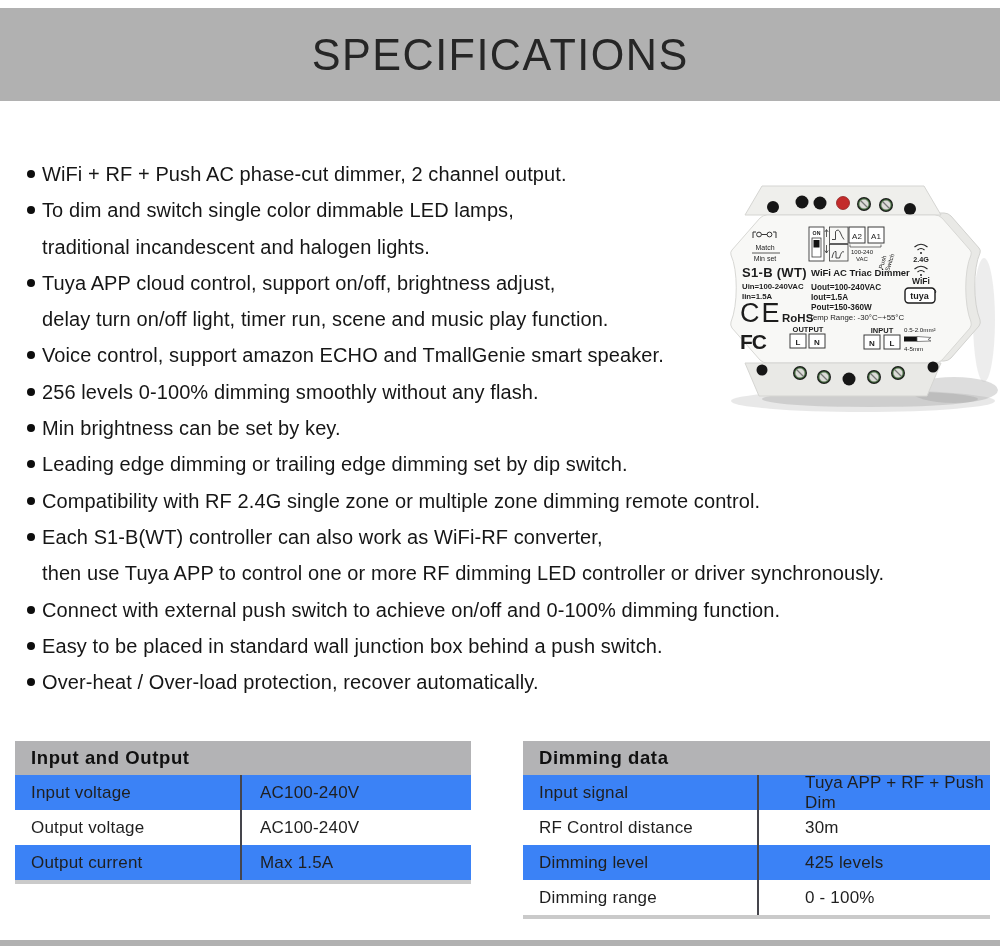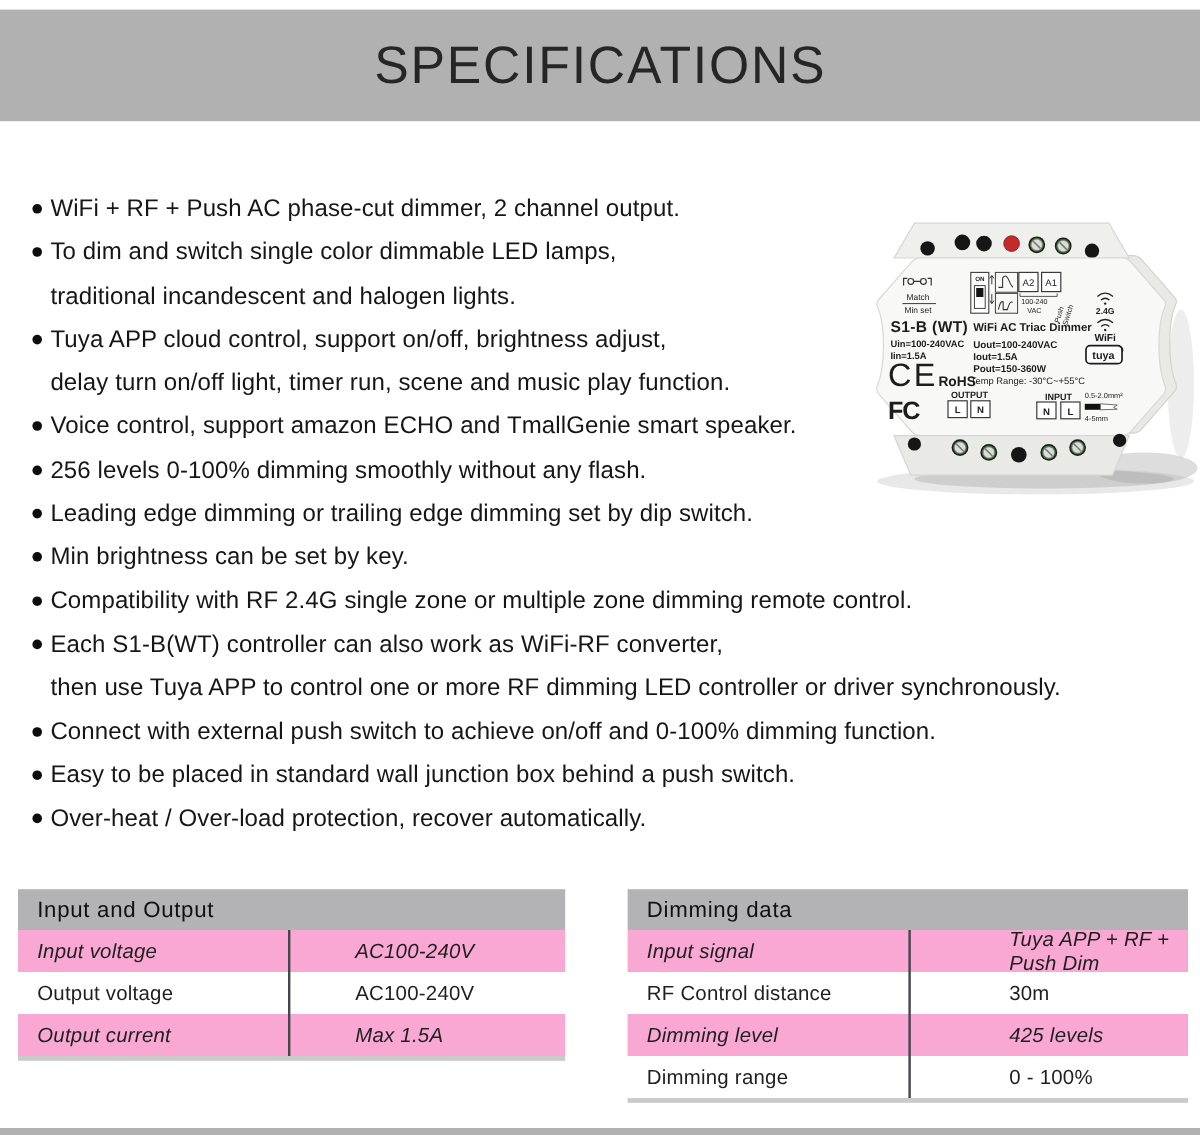--- a/index.html
+++ b/index.html
@@ -32,27 +32,27 @@
   .device svg{display:block;}
 
   
   .spec-table{position:absolute;top:741px;}
   #table-0{left:15px;width:456px;}
   #table-1{left:523px;width:467px;}
   .tbl-header{
     height:34px;background:#b3b3b5;display:flex;align-items:center;
     padding-left:16px;box-sizing:border-box;
   }
-  .tbl-title{font-size:18.5px;font-weight:normal;color:#101010;letter-spacing:0.6px;}
+  .tbl-title{font-size:18.5px;font-weight:bold;color:#101010;letter-spacing:0.6px;}
   .tbl-body{position:relative;}
   .tbl-row{height:35px;display:flex;align-items:center;font-size:17px;color:#1f1f1f;}
-  .tbl-row.gray{background:#f9a8d4;font-style:italic;}
+  .tbl-row.gray{background:#3b82f6;}
   .cell-label{width:225px;padding-left:16px;box-sizing:border-box;flex:none;letter-spacing:0.2px;}
   #table-1 .cell-label{width:262px;}
-  .cell-value{padding-left:56px;letter-spacing:0.2px;}
+  .cell-value{padding-left:20px;letter-spacing:0.2px;}
   #table-1 .cell-value{}
   .tbl-divider{position:absolute;top:0;bottom:0;width:2px;background:#45454c;}
   #table-0 .tbl-divider{left:225px;}
   #table-1 .tbl-divider{left:234px;}
   .tbl-footer{height:4px;background:#cacaca;}
 
   
   .bottom-bar{position:absolute;left:0;top:940px;width:1000px;height:6px;background:#b1b1b1;}
 
   
@@ -77,24 +77,24 @@
       <div class="line">Tuya APP cloud control, support on/off, brightness adjust,</div>
       <div class="line">delay turn on/off light, timer run, scene and music play function.</div>
     </div>
     <div class="item">
       <div class="line">Voice control, support amazon ECHO and TmallGenie smart speaker.</div>
     </div>
     <div class="item">
       <div class="line">256 levels 0-100% dimming smoothly without any flash.</div>
     </div>
     <div class="item">
+      <div class="line">Min brightness can be set by key.</div>
+    </div>
+    <div class="item">
       <div class="line">Leading edge dimming or trailing edge dimming set by dip switch.</div>
-    </div>
-    <div class="item">
-      <div class="line">Min brightness can be set by key.</div>
     </div>
     <div class="item">
       <div class="line">Compatibility with RF 2.4G single zone or multiple zone dimming remote control.</div>
     </div>
     <div class="item">
       <div class="line">Each S1-B(WT) controller can also work as WiFi-RF converter,</div>
       <div class="line">then use Tuya APP to control one or more RF dimming LED controller or driver synchronously.</div>
     </div>
     <div class="item">
       <div class="line">Connect with external push switch to achieve on/off and 0-100% dimming function.</div>

